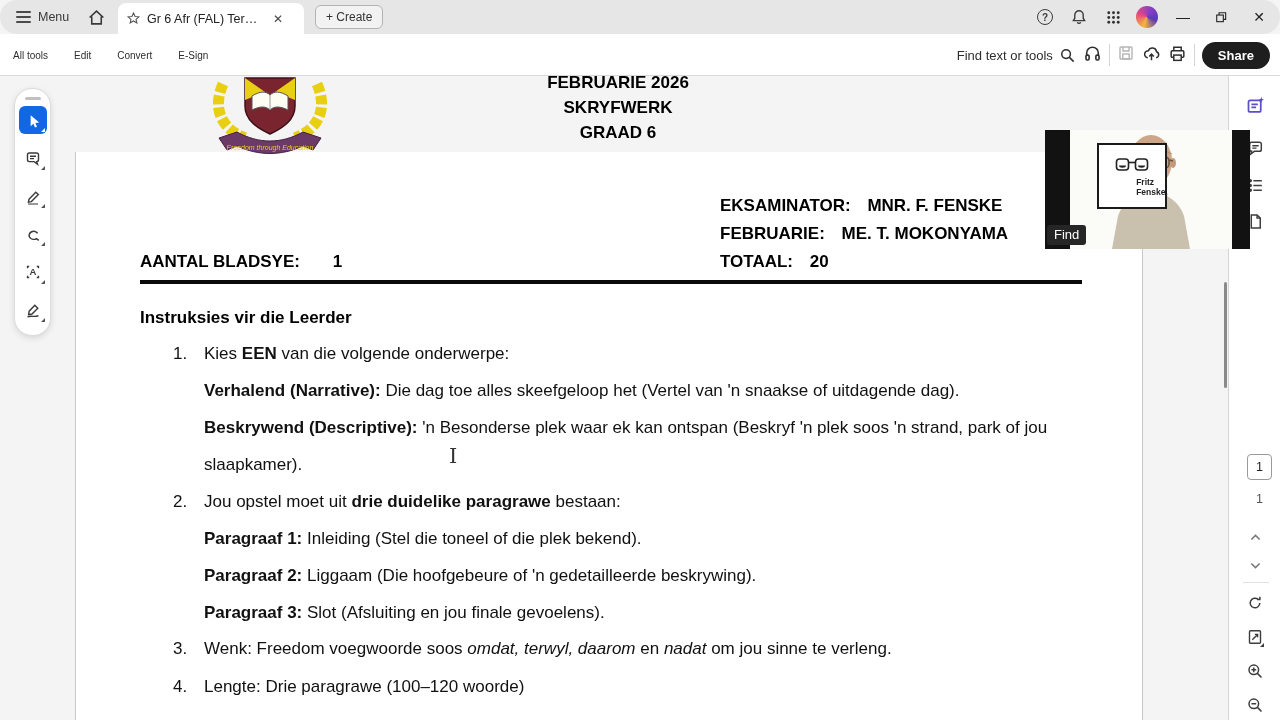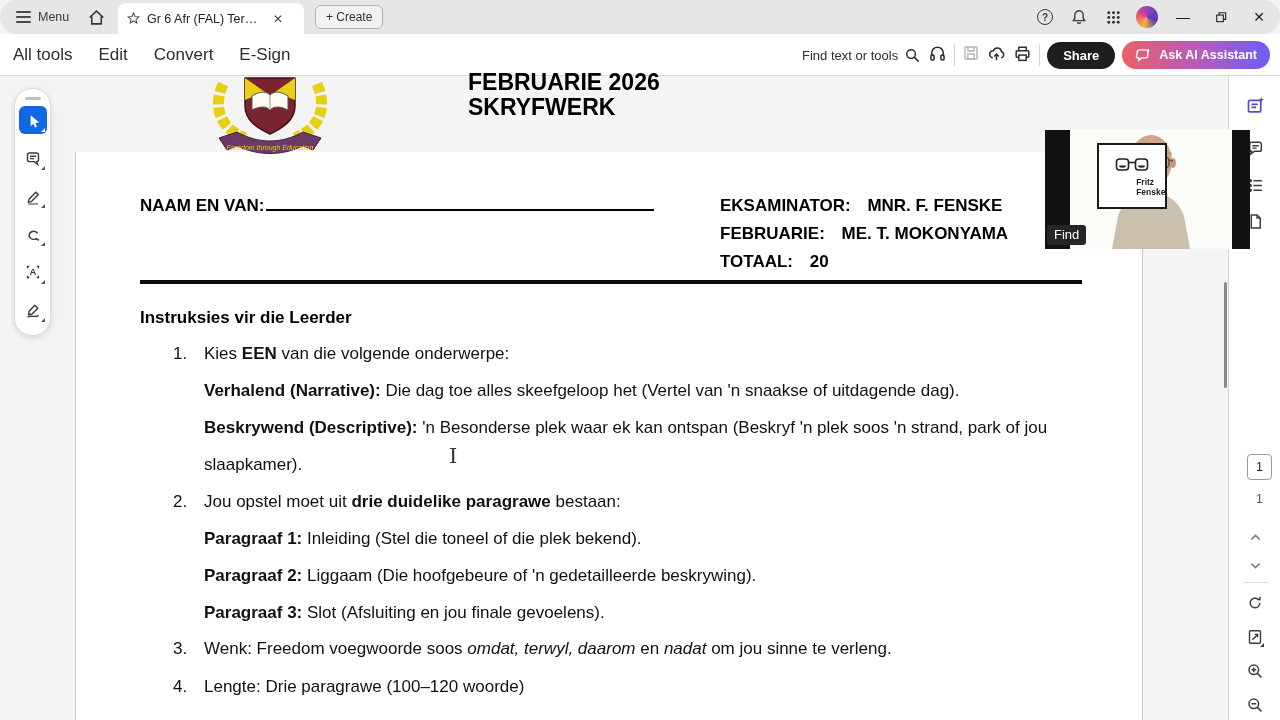--- a/index.html
+++ b/index.html
@@ -25,21 +25,21 @@
   .tb-ic { width:26px; height:26px; display:flex; align-items:center; justify-content:center; color:#333; }
   .help-circ { width:16px; height:16px; border:1.4px solid #3c3c3c; border-radius:50%; font-size:10px; color:#3c3c3c;
                display:flex; align-items:center; justify-content:center; font-weight:bold; }
   .avatar { width:22px; height:22px; border-radius:50%;
             background:conic-gradient(from 200deg,#f5b63c,#e5487f,#8a3fc6,#5a39b8,#f5b63c); }
   .win-ic { width:30px; height:30px; display:flex; align-items:center; justify-content:center; color:#222; font-size:14px; }
 
   
   .toolbar { position:absolute; left:0; top:34px; width:1280px; height:42px; background:#ffffff; border-bottom:1px solid #d8d8d8; }
   .tool-menus { position:absolute; left:13px; top:0; height:42px; display:flex; align-items:center; gap:26px; }
-  .tool-menu { font-size:17px; color:#2e2e2e; }
+  .tool-menu { font-size:10px; color:#2e2e2e; }
   .tool-right { position:absolute; right:10px; top:0; height:42px; display:flex; align-items:center; gap:7px; }
   .find-group { display:flex; align-items:center; gap:6px; font-size:13px; color:#2e2e2e; }
   .vsep { width:1px; height:22px; background:#d4d4d4; }
   .pill-share { height:27px; padding:0 16px; border-radius:14px; background:#1e1e1e; color:#fff;
                 font-size:13px; font-weight:bold; display:flex; align-items:center; }
   .pill-ai { height:28px; padding:0 13px; border-radius:14px; color:#fff; font-size:12.5px; font-weight:bold;
              display:flex; align-items:center; gap:7px;
              background:linear-gradient(90deg,#ec5f68 0%, #b25bc0 55%, #6a5df5 100%); }
 
   
@@ -51,22 +51,22 @@
   .quicktools { position:absolute; left:14px; top:88px; width:37px; height:248px; background:#fff;
                 border:1px solid #dcdcdc; border-radius:18px; box-shadow:0 2px 6px rgba(0,0,0,.12); z-index:20; }
   .qt-handle { position:absolute; left:10px; top:8px; width:16px; height:3px; background:#c0c0c0; border-radius:2px; }
   .qt-btn { position:absolute; left:4px; width:28px; height:28px; border-radius:6px; display:flex;
             align-items:center; justify-content:center; color:#3b3b3b; }
   .qt-btn .corner { position:absolute; right:2px; bottom:2px; width:0; height:0;
                     border-left:4px solid transparent; border-bottom:4px solid #555; }
   .qt-active { background:#1268e3; color:#fff; }
   .qt-active .corner { border-bottom-color:#fff; }
   .crest { position:absolute; left:205px; top:76px; width:130px; height:90px; }
-  .doc-heading { position:absolute; left:468px; top:70px; width:300px; 
-                 font-size:23px; font-weight:bold; line-height:25px; color:#000; }
+  .doc-heading { position:absolute; left:468px; top:70px; width:300px; text-align:center;
+                 font-size:17px; font-weight:bold; line-height:25px; color:#000; }
   .info-row { position:absolute; font-size:17px; font-weight:bold; color:#000; white-space:nowrap; }
   .u-line { display:inline-block; width:388px; border-bottom:2px solid #000; height:14px; margin-left:2px; }
   .val-gap { margin-left:12px; }
   .pages-val { margin-left:28px; }
   .rule { position:absolute; left:140px; top:280px; width:942px; height:4px; background:#0a0a0a; }
   .instr-title { position:absolute; left:140px; top:308px; font-size:17px; font-weight:bold; color:#000; }
   .doc-line { position:absolute; height:22px; font-size:17px; color:#111; }
   .ln-num { position:absolute; left:173px; white-space:nowrap; }
   .ln-text { position:absolute; left:204px; white-space:nowrap; }
   .ibeam { position:absolute; left:449px; top:444px; font-family:"DejaVu Serif", serif; font-size:21px; color:#333; z-index:5; }
@@ -202,27 +202,20 @@
         <svg width="19" height="19" viewBox="0 0 18 18" fill="none" stroke="#2e2e2e" stroke-width="1.4">
           <rect x="3" y="6.5" width="12" height="6" rx="1"></rect>
           <path d="M5.5 6.5 V3 h7 v3.5"></path>
           <rect x="5.5" y="10.5" width="7" height="5" fill="#fff"></rect>
         </svg>
       </div>
       <div class="vsep"></div>
       <div class="pill-share">
         <span>Share</span>
       </div>
-      <div class="pill-ai">
-        <svg width="17" height="17" viewBox="0 0 18 18" fill="none" stroke="#fff" stroke-width="1.5">
-          <path d="M2.5 5 a2 2 0 0 1 2-2 h7 a2 2 0 0 1 2 2 v4.5 a2 2 0 0 1-2 2 H7 l-3 2.5 v-2.5 h-.5 a2 2 0 0 1-2-2 Z"></path>
-          <path d="M14 1.5 l.6 1.4 1.4.6 -1.4.6 -.6 1.4 -.6-1.4 -1.4-.6 1.4-.6 Z" fill="#fff" stroke="none"></path>
-        </svg>
-        <span>Ask AI Assistant</span>
-      </div>
     </div>
   </div>
 
   <div class="viewer">
     <div class="page"></div>
   </div>
 
   <svg class="crest" viewBox="0 0 130 90">
     <path d="M18 8 C8 30 14 52 40 62" fill="none" stroke="#e9cf12" stroke-width="11" stroke-dasharray="9 3"></path>
     <path d="M112 8 C122 30 116 52 90 62" fill="none" stroke="#e9cf12" stroke-width="11" stroke-dasharray="9 3"></path>
@@ -231,24 +224,26 @@
     <path d="M90 2 l-20 14 20 8 Z" fill="#e9cf12"></path>
     <path d="M47 20 c8 -5 14 -5 18 -1 c4 -4 10 -4 18 1 v14 c-8 -4 -14 -4 -18 0 c-4 -4 -10 -4 -18 0 Z" fill="#fdfdf4" stroke="#555" stroke-width="1"></path>
     <path d="M65 19 v15" stroke="#999" stroke-width="1"></path>
     <path d="M14 62 l18 -6 c22 12 44 12 66 0 l18 6 -8 12 -10 -4 c-22 10 -44 10 -66 0 l-10 4 Z" fill="#6b3a66" stroke="#43203f" stroke-width="1"></path>
     <text x="65" y="74" text-anchor="middle" font-size="7" font-style="italic" fill="#e9cf12">Freedom through Education</text>
   </svg>
 
   <div class="doc-heading">
     <div>FEBRUARIE 2026</div>
     <div>SKRYFWERK</div>
-  </div>
-
-  <div class="info-row" style="left:140px; top:196px;">
-    <span>NAAM EN VAN:</span><span class="u-line"></span>
+    <div>GRAAD 6</div>
+  </div>
+
+  <div class="info-row" style="left:140px; top:252px;">
+    <span>AANTAL BLADSYE:</span>
+    <span class="pages-val">1</span>
   </div>
   <div class="info-row" style="left:720px; top:196px;">
     <span>EKSAMINATOR:</span>
     <span class="val-gap">MNR. F. FENSKE</span>
   </div>
   <div class="info-row" style="left:720px; top:224px;">
     <span>FEBRUARIE:</span>
     <span class="val-gap">ME. T. MOKONYAMA</span>
   </div>
   <div class="info-row" style="left:720px; top:252px;">

